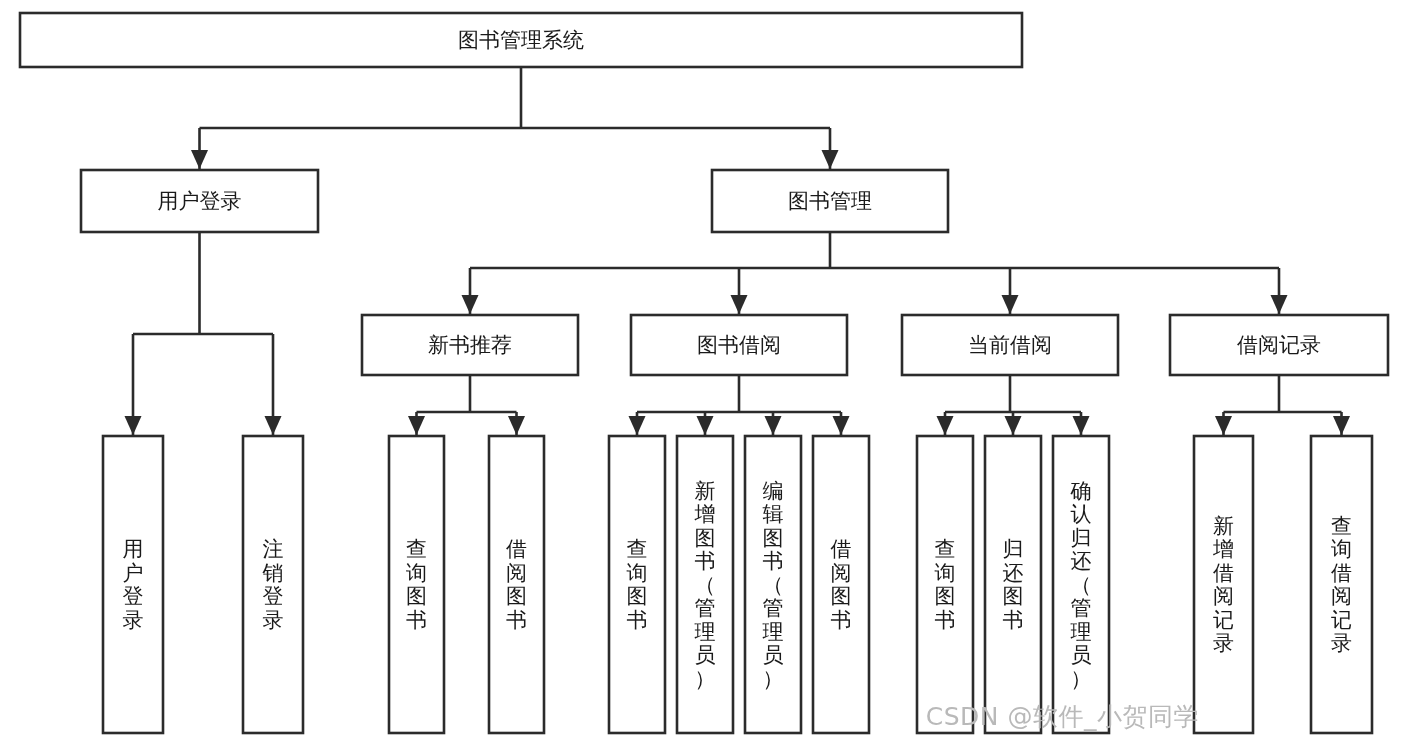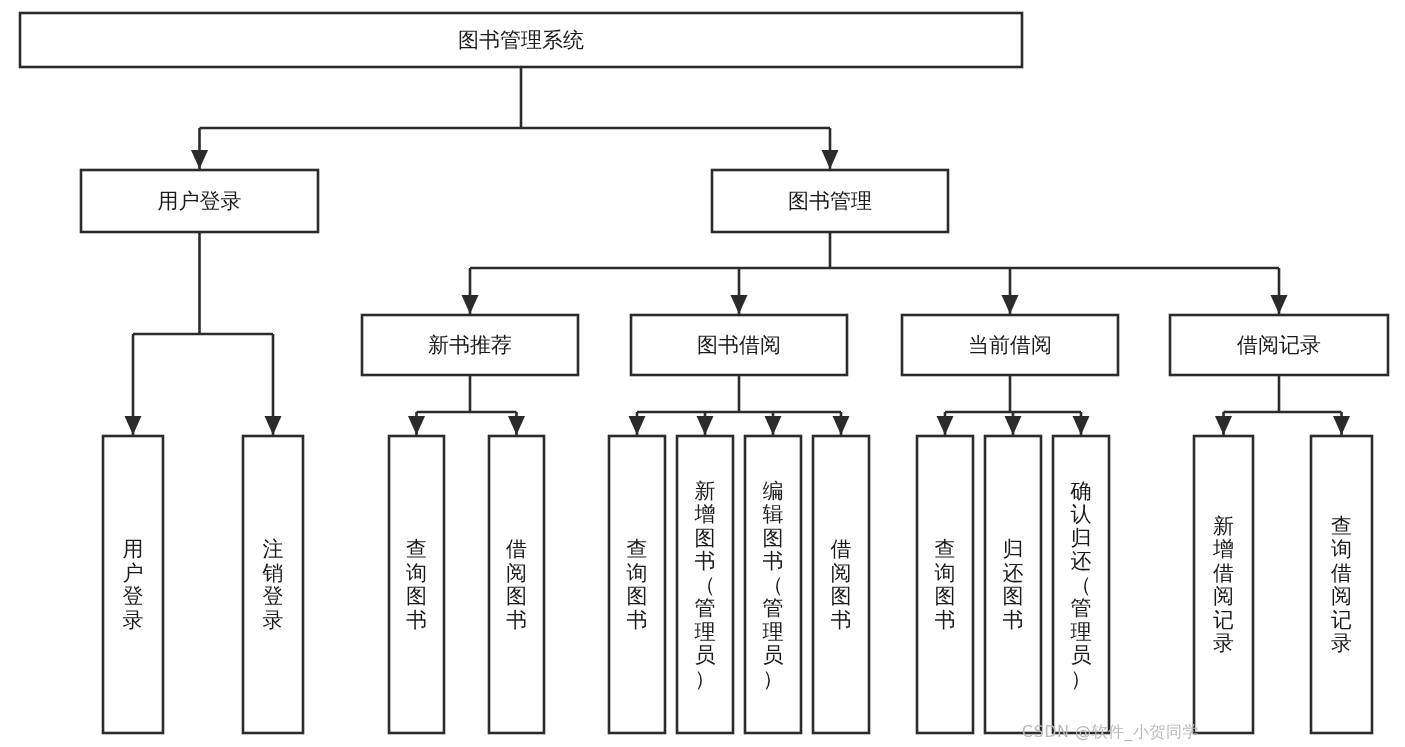--- a/index.html
+++ b/index.html
@@ -49,23 +49,23 @@
     fill: none;
     stroke-linecap: butt;
   }
   .arrow-head {
     fill: #2b2b2b;
     stroke: none;
   }
   .watermark {
     position: absolute;
     right: 8px;
-    bottom: 4px;
-    font-family: "DejaVu Sans", "Liberation Sans", sans-serif;
-    font-size: 16px;
+    bottom: 14px;
+    font-family: "DejaVu Sans", "Liberation Sans", sans-serif;
+    font-size: 25px;
     color: #b9b9b9;
     letter-spacing: 0.5px;
     white-space: nowrap;
     pointer-events: none;
   }
 </style>
 </head>
 <body>
 
 <div id="diagram-root">

